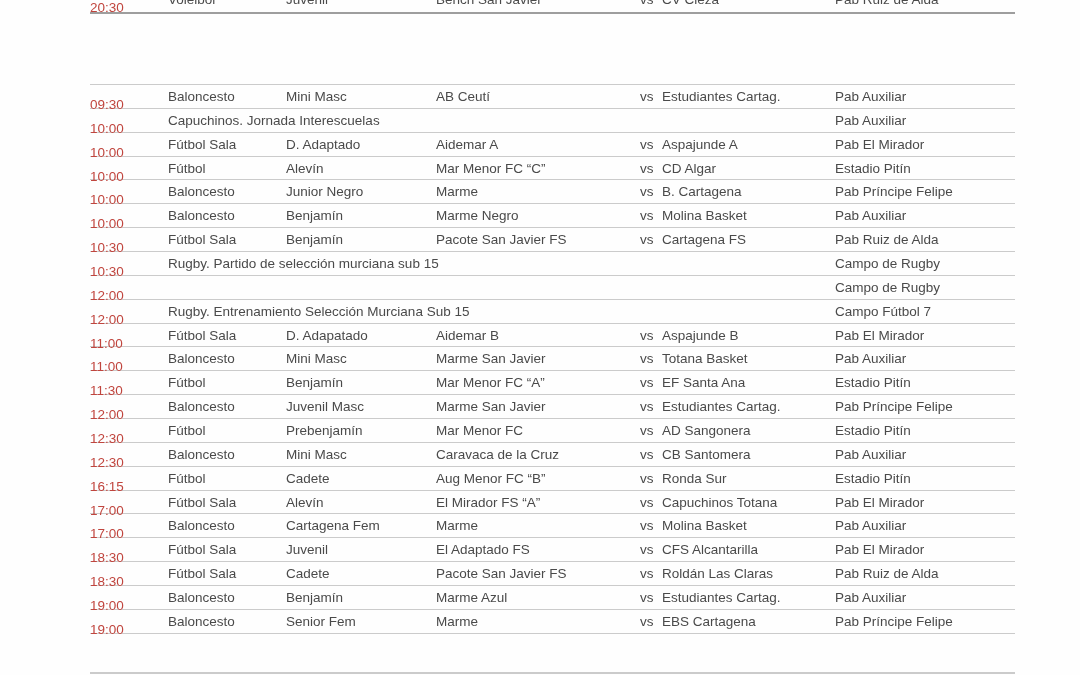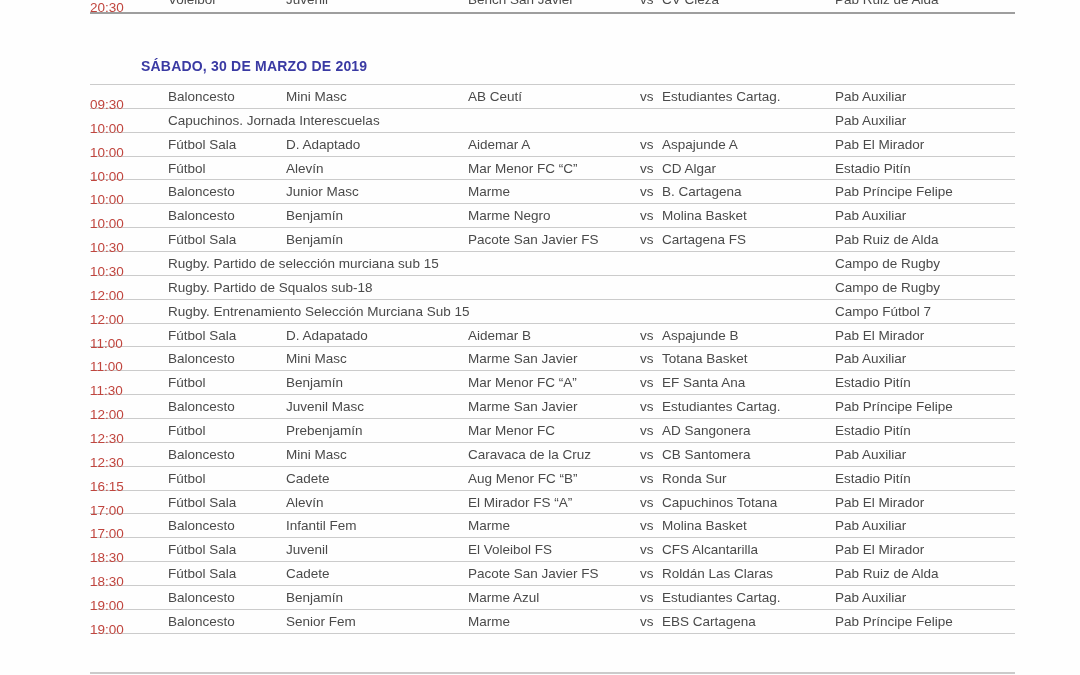--- a/index.html
+++ b/index.html
@@ -6,21 +6,21 @@
   .stage{
     position:relative;width:1080px;height:675px;background:#fefefe;overflow:hidden;
     font-family:"Liberation Sans",sans-serif;color:var(--text,#4a4a4a);
   }
   .row{position:relative;}
   .c{position:absolute;top:0;height:100%;display:flex;align-items:center;
      font-size:13.5px;white-space:nowrap;color:var(--text,#4a4a4a);}
   .c.time{left:0;color:var(--time,#c0453e);margin-top:8px;}
   .c.sport{left:78px;}
   .c.cat{left:196px;}
-  .c.t1{left:378px;}
+  .c.t1{left:346px;}
   .c.vs{left:550px;}
   .c.t2{left:572px;}
   .c.ven{left:745px;}
   .c.event{left:78px;}
 
   
   .top-row{position:absolute;left:90px;top:-11px;width:925px;height:20px;}
   .strong-line{position:absolute;left:90px;top:12px;width:925px;height:2px;
                background:var(--strong,#9e9e9e);}
 
@@ -46,21 +46,20 @@
     <span class="c sport">Voleibol</span>
     <span class="c cat">Juvenil</span>
     <span class="c t1">Bench San Javier</span>
     <span class="c vs">vs</span>
     <span class="c t2">CV Cieza</span>
     <span class="c ven">Pab Ruiz de Alda</span>
   </div>
 
   <div class="strong-line"></div>
 
-  <h2 class="day-title sat">SÁBADO, 30 DE MARZO DE 2019</h2>
 
   <div class="table" id="sat-table">
       <div class="row">
     <span class="c time">09:30</span>
     <span class="c sport">Baloncesto</span>
     <span class="c cat">Mini Masc</span>
     <span class="c t1">AB Ceutí</span>
     <span class="c vs">vs</span>
     <span class="c t2">Estudiantes Cartag.</span>
 
@@ -88,21 +87,21 @@
     <span class="c cat">Alevín</span>
     <span class="c t1">Mar Menor FC “C”</span>
     <span class="c vs">vs</span>
     <span class="c t2">CD Algar</span>
 
     <span class="c ven">Estadio Pitín</span>
   </div>
       <div class="row">
     <span class="c time">10:00</span>
     <span class="c sport">Baloncesto</span>
-    <span class="c cat">Junior Masc</span>
+    <span class="c cat">Junior Negro</span>
     <span class="c t1">Marme</span>
     <span class="c vs">vs</span>
     <span class="c t2">B. Cartagena</span>
 
     <span class="c ven">Pab Príncipe Felipe</span>
   </div>
       <div class="row">
     <span class="c time">10:00</span>
     <span class="c sport">Baloncesto</span>
     <span class="c cat">Benjamín</span>
@@ -124,21 +123,20 @@
   </div>
       <div class="row">
     <span class="c time">10:30</span>
 
     <span class="c event">Rugby. Partido de selección murciana sub 15</span>
     <span class="c ven">Campo de Rugby</span>
   </div>
       <div class="row">
     <span class="c time">12:00</span>
 
-    <span class="c event">Rugby. Partido de Squalos sub-18</span>
     <span class="c ven">Campo de Rugby</span>
   </div>
       <div class="row">
     <span class="c time">12:00</span>
 
     <span class="c event">Rugby. Entrenamiento Selección Murciana Sub 15</span>
     <span class="c ven">Campo Fútbol 7</span>
   </div>
       <div class="row">
     <span class="c time">11:00</span>
@@ -216,32 +214,32 @@
     <span class="c cat">Alevín</span>
     <span class="c t1">El Mirador FS “A”</span>
     <span class="c vs">vs</span>
     <span class="c t2">Capuchinos Totana</span>
 
     <span class="c ven">Pab El Mirador</span>
   </div>
       <div class="row">
     <span class="c time">17:00</span>
     <span class="c sport">Baloncesto</span>
-    <span class="c cat">Infantil Fem</span>
+    <span class="c cat">Cartagena Fem</span>
     <span class="c t1">Marme</span>
     <span class="c vs">vs</span>
     <span class="c t2">Molina Basket</span>
 
     <span class="c ven">Pab Auxiliar</span>
   </div>
       <div class="row">
     <span class="c time">18:30</span>
     <span class="c sport">Fútbol Sala</span>
     <span class="c cat">Juvenil</span>
-    <span class="c t1">El Voleibol FS</span>
+    <span class="c t1">El Adaptado FS</span>
     <span class="c vs">vs</span>
     <span class="c t2">CFS Alcantarilla</span>
 
     <span class="c ven">Pab El Mirador</span>
   </div>
       <div class="row">
     <span class="c time">18:30</span>
     <span class="c sport">Fútbol Sala</span>
     <span class="c cat">Cadete</span>
     <span class="c t1">Pacote San Javier FS</span>

